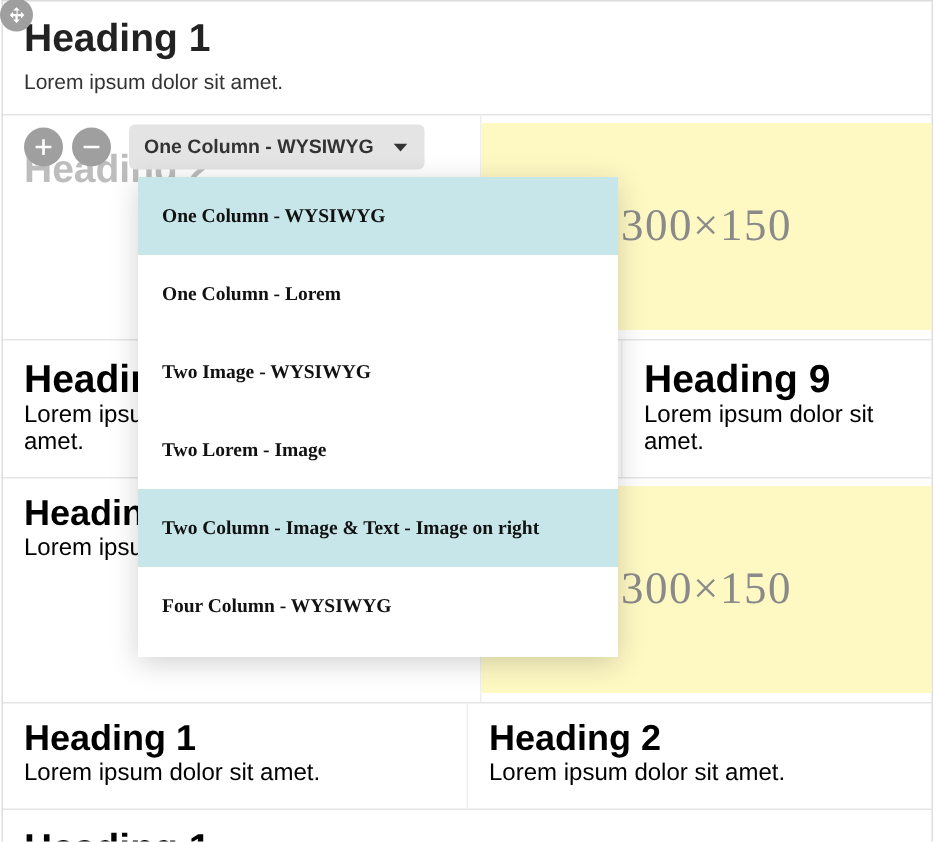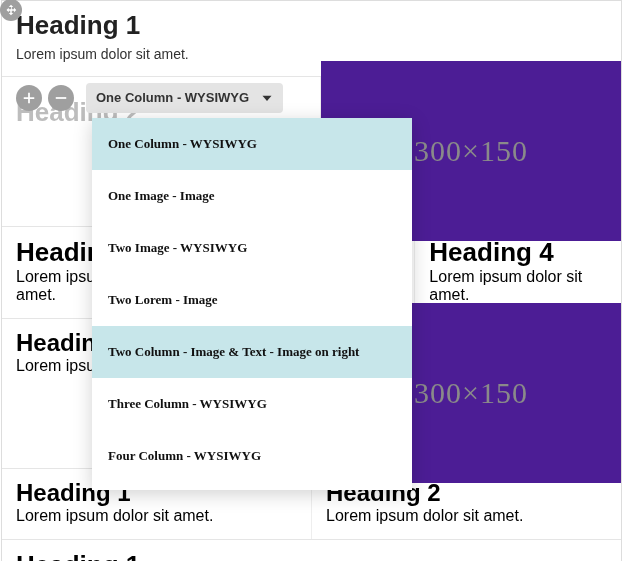--- a/index.html
+++ b/index.html
@@ -12,21 +12,21 @@
   }
   .drag-handle svg { width: 12px; height: 12px; fill: #fff; }
   .block { border-bottom: 1px solid #e5e5e5; padding: 10px 14px 14px 14px; }
   .block h2 { font-size: 26px; font-weight: 800; color: #222; line-height: 1.1; margin-bottom: 6px; }
   .block p { font-size: 14px; color: #333; }
   .row { display: flex; }
   .col { flex: 1; padding: 10px 14px 14px 14px; }
   .col + .col { border-left: 1px solid #eee; }
   .row-border { border-bottom: 1px solid #e5e5e5; }
   .img-ph {
-    background: #4c1d95; height: 180px; width: 300px; max-width: 100%;
+    background: #fef9c3; height: 138px; width: 300px; max-width: 100%;
     display: flex; align-items: center; justify-content: center;
     color: #8a8a8a; font-size: 30px; font-family: Georgia, serif; letter-spacing: 1px;
   }
   .toolbar { position: absolute; left: 14px; top: 6px; display: flex; align-items: center; gap: 6px; z-index: 60; }
   .circ-btn {
     width: 26px; height: 26px; border-radius: 50%; background: #9f9f9f;
     display: flex; align-items: center; justify-content: center; cursor: pointer;
   }
   .circ-btn svg { width: 14px; height: 14px; fill: #fff; }
   .layout-select {
@@ -96,21 +96,21 @@
   <div class="row row-border three-col">
     <div class="col">
       <h2>Heading 1</h2>
       <p>Lorem ipsum dolor sit amet.</p>
     </div>
     <div class="col">
       <h2>Heading 2</h2>
       <p>Lorem ipsum dolor sit amet.</p>
     </div>
     <div class="col">
-      <h2>Heading 4</h2>
+      <h2>Heading 9</h2>
       <p>Lorem ipsum dolor sit amet.</p>
     </div>
   </div>
 
   <div class="row row-border" style="height:150px;">
     <div class="col">
       <h2>Heading 1</h2>
       <p>Lorem ipsum dolor sit amet.</p>
     </div>
     <div class="col" style="display:flex;align-items:center;justify-content:center;padding:0;">
@@ -130,19 +130,18 @@
   </div>
 
   <div>
     <div class="partial-heading">Heading 1</div>
   </div>
 
 </div>
 
 <div class="dropdown" id="dropdown">
     <div class="dropdown-item selected">One Column - WYSIWYG</div>
-    <div class="dropdown-item">One Image - Image</div>
+    <div class="dropdown-item">One Column - Lorem</div>
     <div class="dropdown-item">Two Image - WYSIWYG</div>
     <div class="dropdown-item">Two Lorem - Image</div>
     <div class="dropdown-item hover">Two Column - Image &amp; Text - Image on right</div>
-    <div class="dropdown-item">Three Column - WYSIWYG</div>
     <div class="dropdown-item">Four Column - WYSIWYG</div>
   </div>
 
 </body></html>

